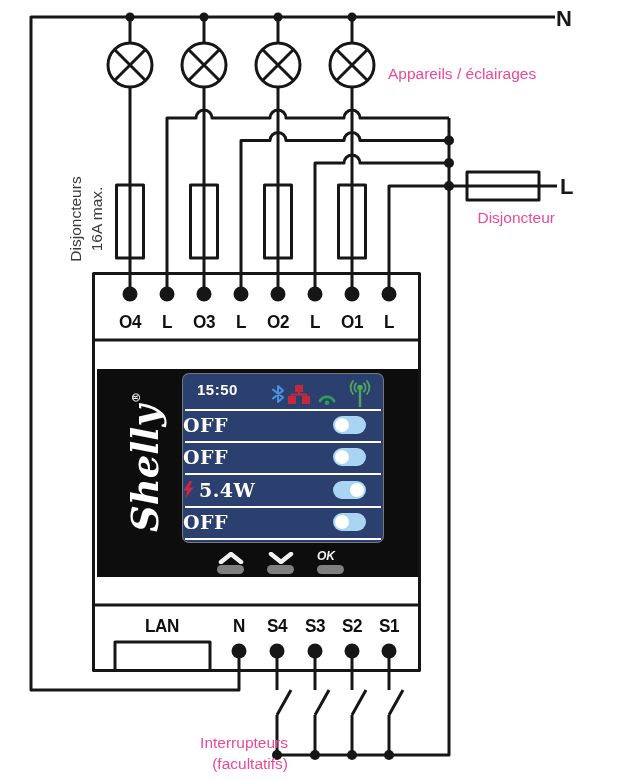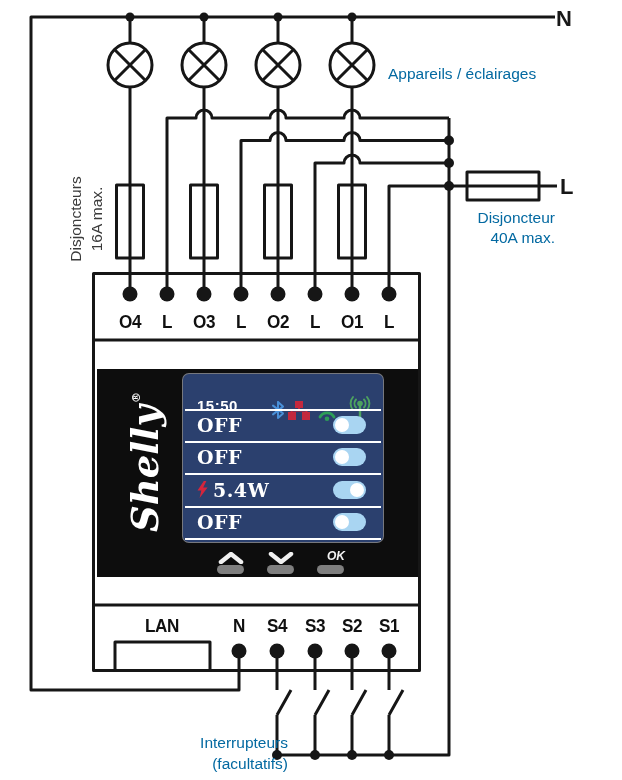--- a/index.html
+++ b/index.html
@@ -1,45 +1,45 @@
 <!DOCTYPE html>
 <html><head>
 <meta charset="utf-8">
 <style>
   html,body{margin:0;padding:0;background:#fff;}
   .canvas{position:relative;width:622px;height:780px;background:#fff;overflow:hidden;
           font-family:"Liberation Sans",sans-serif;}
   .canvas svg.diagram{position:absolute;left:0;top:0;z-index:1;}
-  .lbl{position:absolute;z-index:2;color:#0369a1;font-size:15.5px;line-height:20px;white-space:nowrap;}
+  .lbl{position:absolute;z-index:2;color:#ec4899;font-size:15.5px;line-height:20px;white-space:nowrap;}
   .lbl.center{text-align:right;white-space:normal;}
   .big-letter{position:absolute;z-index:2;color:#171717;font-size:22px;font-weight:600;}
   .rot{position:absolute;z-index:2;color:#3a3a3a;font-size:15.5px;line-height:21px;
        text-align:center;transform:rotate(-90deg);transform-origin:center;}
   .term{position:absolute;z-index:3;width:40px;text-align:center;color:#101010;
         font-weight:bold;font-size:19px;letter-spacing:-0.5px;transform:scaleX(.9);}
   
   .screen{position:absolute;left:183px;top:374px;width:200px;height:168px;z-index:2;
           background:#2b406e;border-radius:6px;box-shadow:0 0 0 1px rgba(205,210,220,.55);}
-  .scr-header{position:absolute;left:0;top:16px;right:0;height:35px;}
+  .scr-header{position:absolute;left:0;top:0;right:0;height:35px;}
   .scr-time{position:absolute;left:14px;top:7px;color:#fff;font-weight:bold;font-size:15px;letter-spacing:.5px;}
   .scr-icons{position:absolute;right:7px;top:4px;width:105px;height:30px;}
   .sep{position:absolute;left:2px;right:2px;height:2px;background:#fff;z-index:2;}
   .scr-row{position:absolute;left:0;right:0;height:32px;display:flex;align-items:center;
-           padding:0 17px 0 14px;box-sizing:border-box;justify-content:space-between;}
+           padding:0 17px 0 0;box-sizing:border-box;justify-content:space-between;}
   .row-label{display:flex;align-items:center;gap:5px;color:#fff;font-weight:700;font-size:19px;
              font-family:"DejaVu Serif",serif;letter-spacing:.5px;}
   .toggle{position:relative;width:33px;height:18px;border-radius:9px;background:#a9d5f2;}
   .toggle .knob{position:absolute;top:2px;width:14px;height:14px;border-radius:50%;background:#fff;}
   .toggle.off .knob{left:2px;}
   .toggle.on .knob{left:17px;}
   
   .btn-bar{position:absolute;width:27px;height:9px;border-radius:4.5px;background:#7f7f7f;z-index:2;}
   .chev{position:absolute;z-index:2;}
   .ok-label{position:absolute;z-index:2;color:#f2f2f2;font-style:italic;font-weight:bold;font-size:12px;
-            width:28px;text-align:right;}
+            width:28px;text-align:left;}
   
   .logo{position:absolute;left:47px;top:442px;width:180px;height:40px;z-index:2;
         transform:rotate(-90deg);transform-origin:center;text-align:center;color:#fff;
         font-family:"DejaVu Serif",serif;font-style:italic;font-weight:bold;font-size:37px;line-height:40px;}
   .logo sup{font-size:11px;font-style:normal;vertical-align:18px;letter-spacing:0;margin-left:2px;}
 </style>
 </head>
 <body>
 
 <div class="canvas">
@@ -130,21 +130,20 @@
   <div class="big-letter" style="left:560px;top:174px;">L</div>
   <div class="lbl" style="left:388px;top:64px;">Appareils / éclairages</div>
 
   <div class="rot" style="left:37px;top:197px;width:100px;height:44px;">
     <div>Disjoncteurs</div>
     <div>16A max.</div>
   </div>
 
   <div class="lbl center" style="left:453px;top:208px;width:102px;">
     <div>Disjoncteur</div>
-    <div>40A max.</div>
   </div>
 
   <div class="lbl center" style="left:158px;top:732px;width:130px;line-height:21px;">
     <div>Interrupteurs</div>
     <div>(facultatifs)</div>
   </div>
 
   <div class="term" style="left:110px;top:311px;">O4</div>
   <div class="term" style="left:147px;top:311px;">L</div>
   <div class="term" style="left:184px;top:311px;">O3</div>

